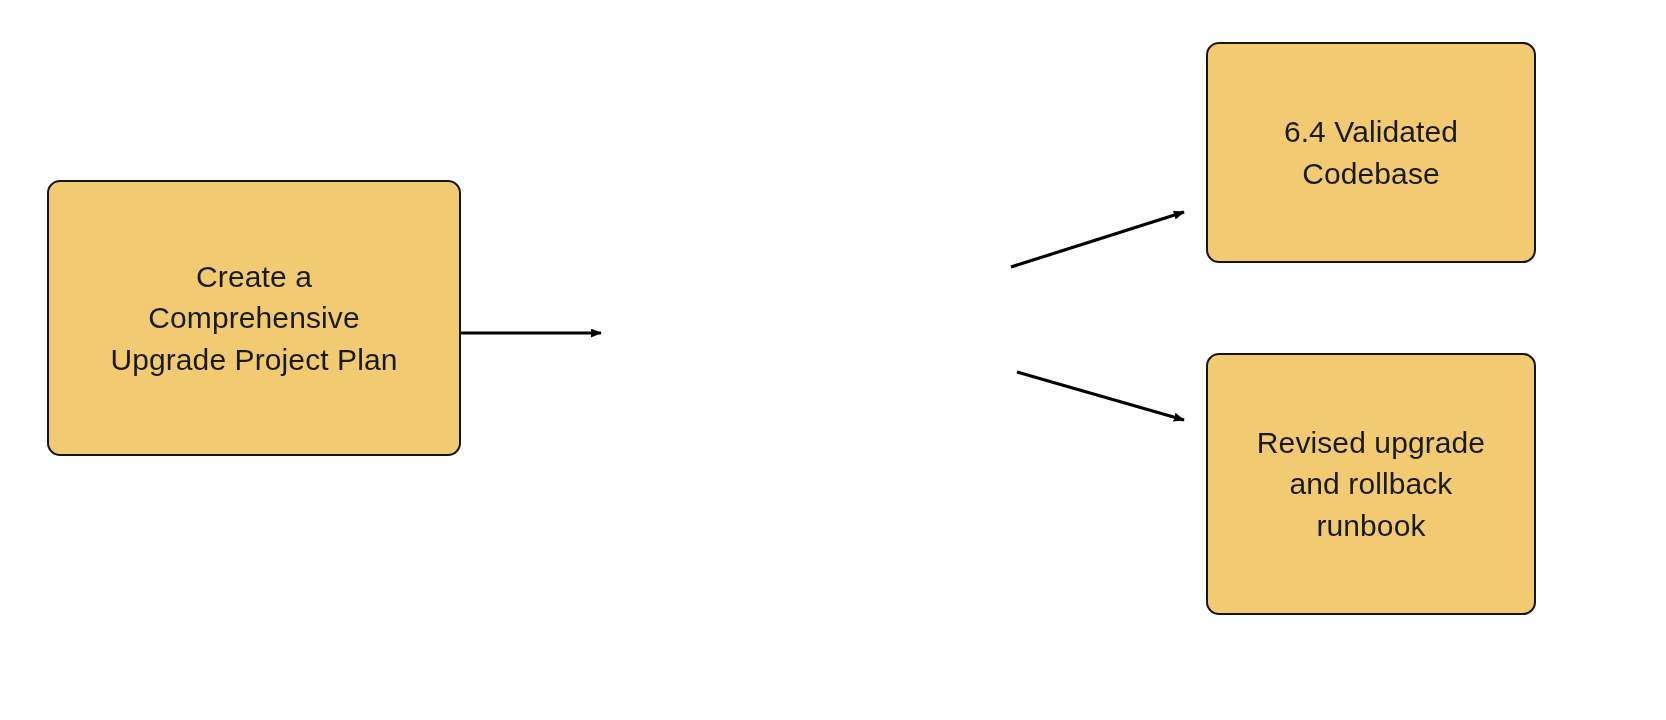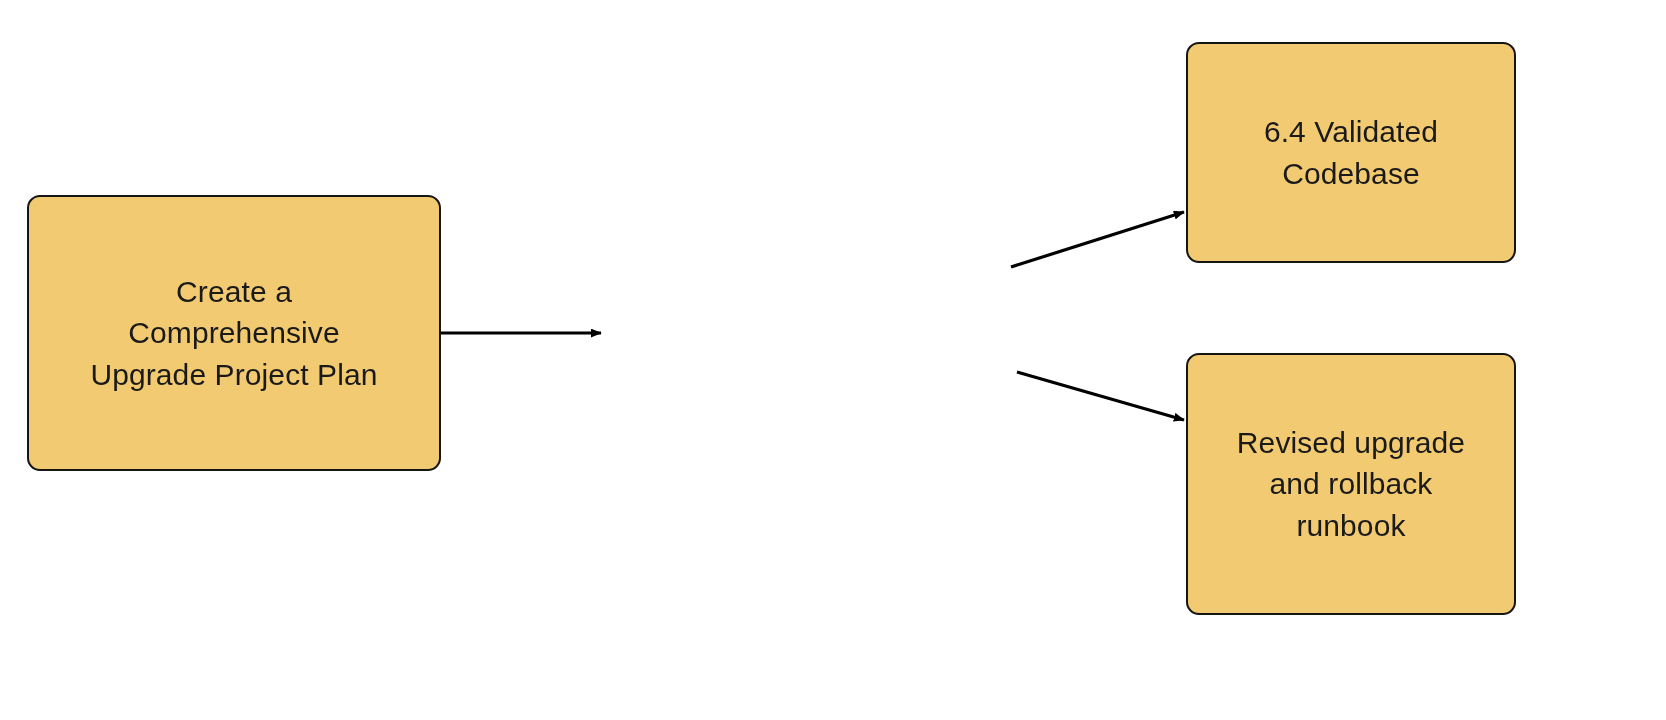--- a/index.html
+++ b/index.html
@@ -34,33 +34,34 @@
     text-align: center;
     color: #1a1a1a;
     font-size: 30px;
     line-height: 1.38;
     letter-spacing: 0.1px;
   }
   .node-process {
     background: #f2ca72;
     border: 2.4px solid #151515;
     border-radius: 13px;
+    margin-left: 20px;
   }
   .node-ellipse {
     background: #ffffff;
     border: 2.2px solid #101010;
     border-radius: 50%;
   }
   .node-label {
     display: block;
     padding: 0 10px;
     white-space: pre-line;
   }
   
-  #node-plan       { left: 27px;   top: 195px; width: 414px; height: 276px; }
+  #node-plan       { left: 27px;   top: 180px; width: 414px; height: 276px; }
   #node-procedure  { left: 650px;  top: 191px; width: 365px; height: 285px; }
   #node-codebase   { left: 1186px; top: 42px;  width: 330px; height: 221px; }
   #node-runbook    { left: 1186px; top: 353px; width: 330px; height: 262px; }
   #node-procedure .node-label { padding: 0 18px; font-size: 29px; line-height: 1.37; }
 </style>
 </head>
 <body>
 
 <div id="canvas">
 

